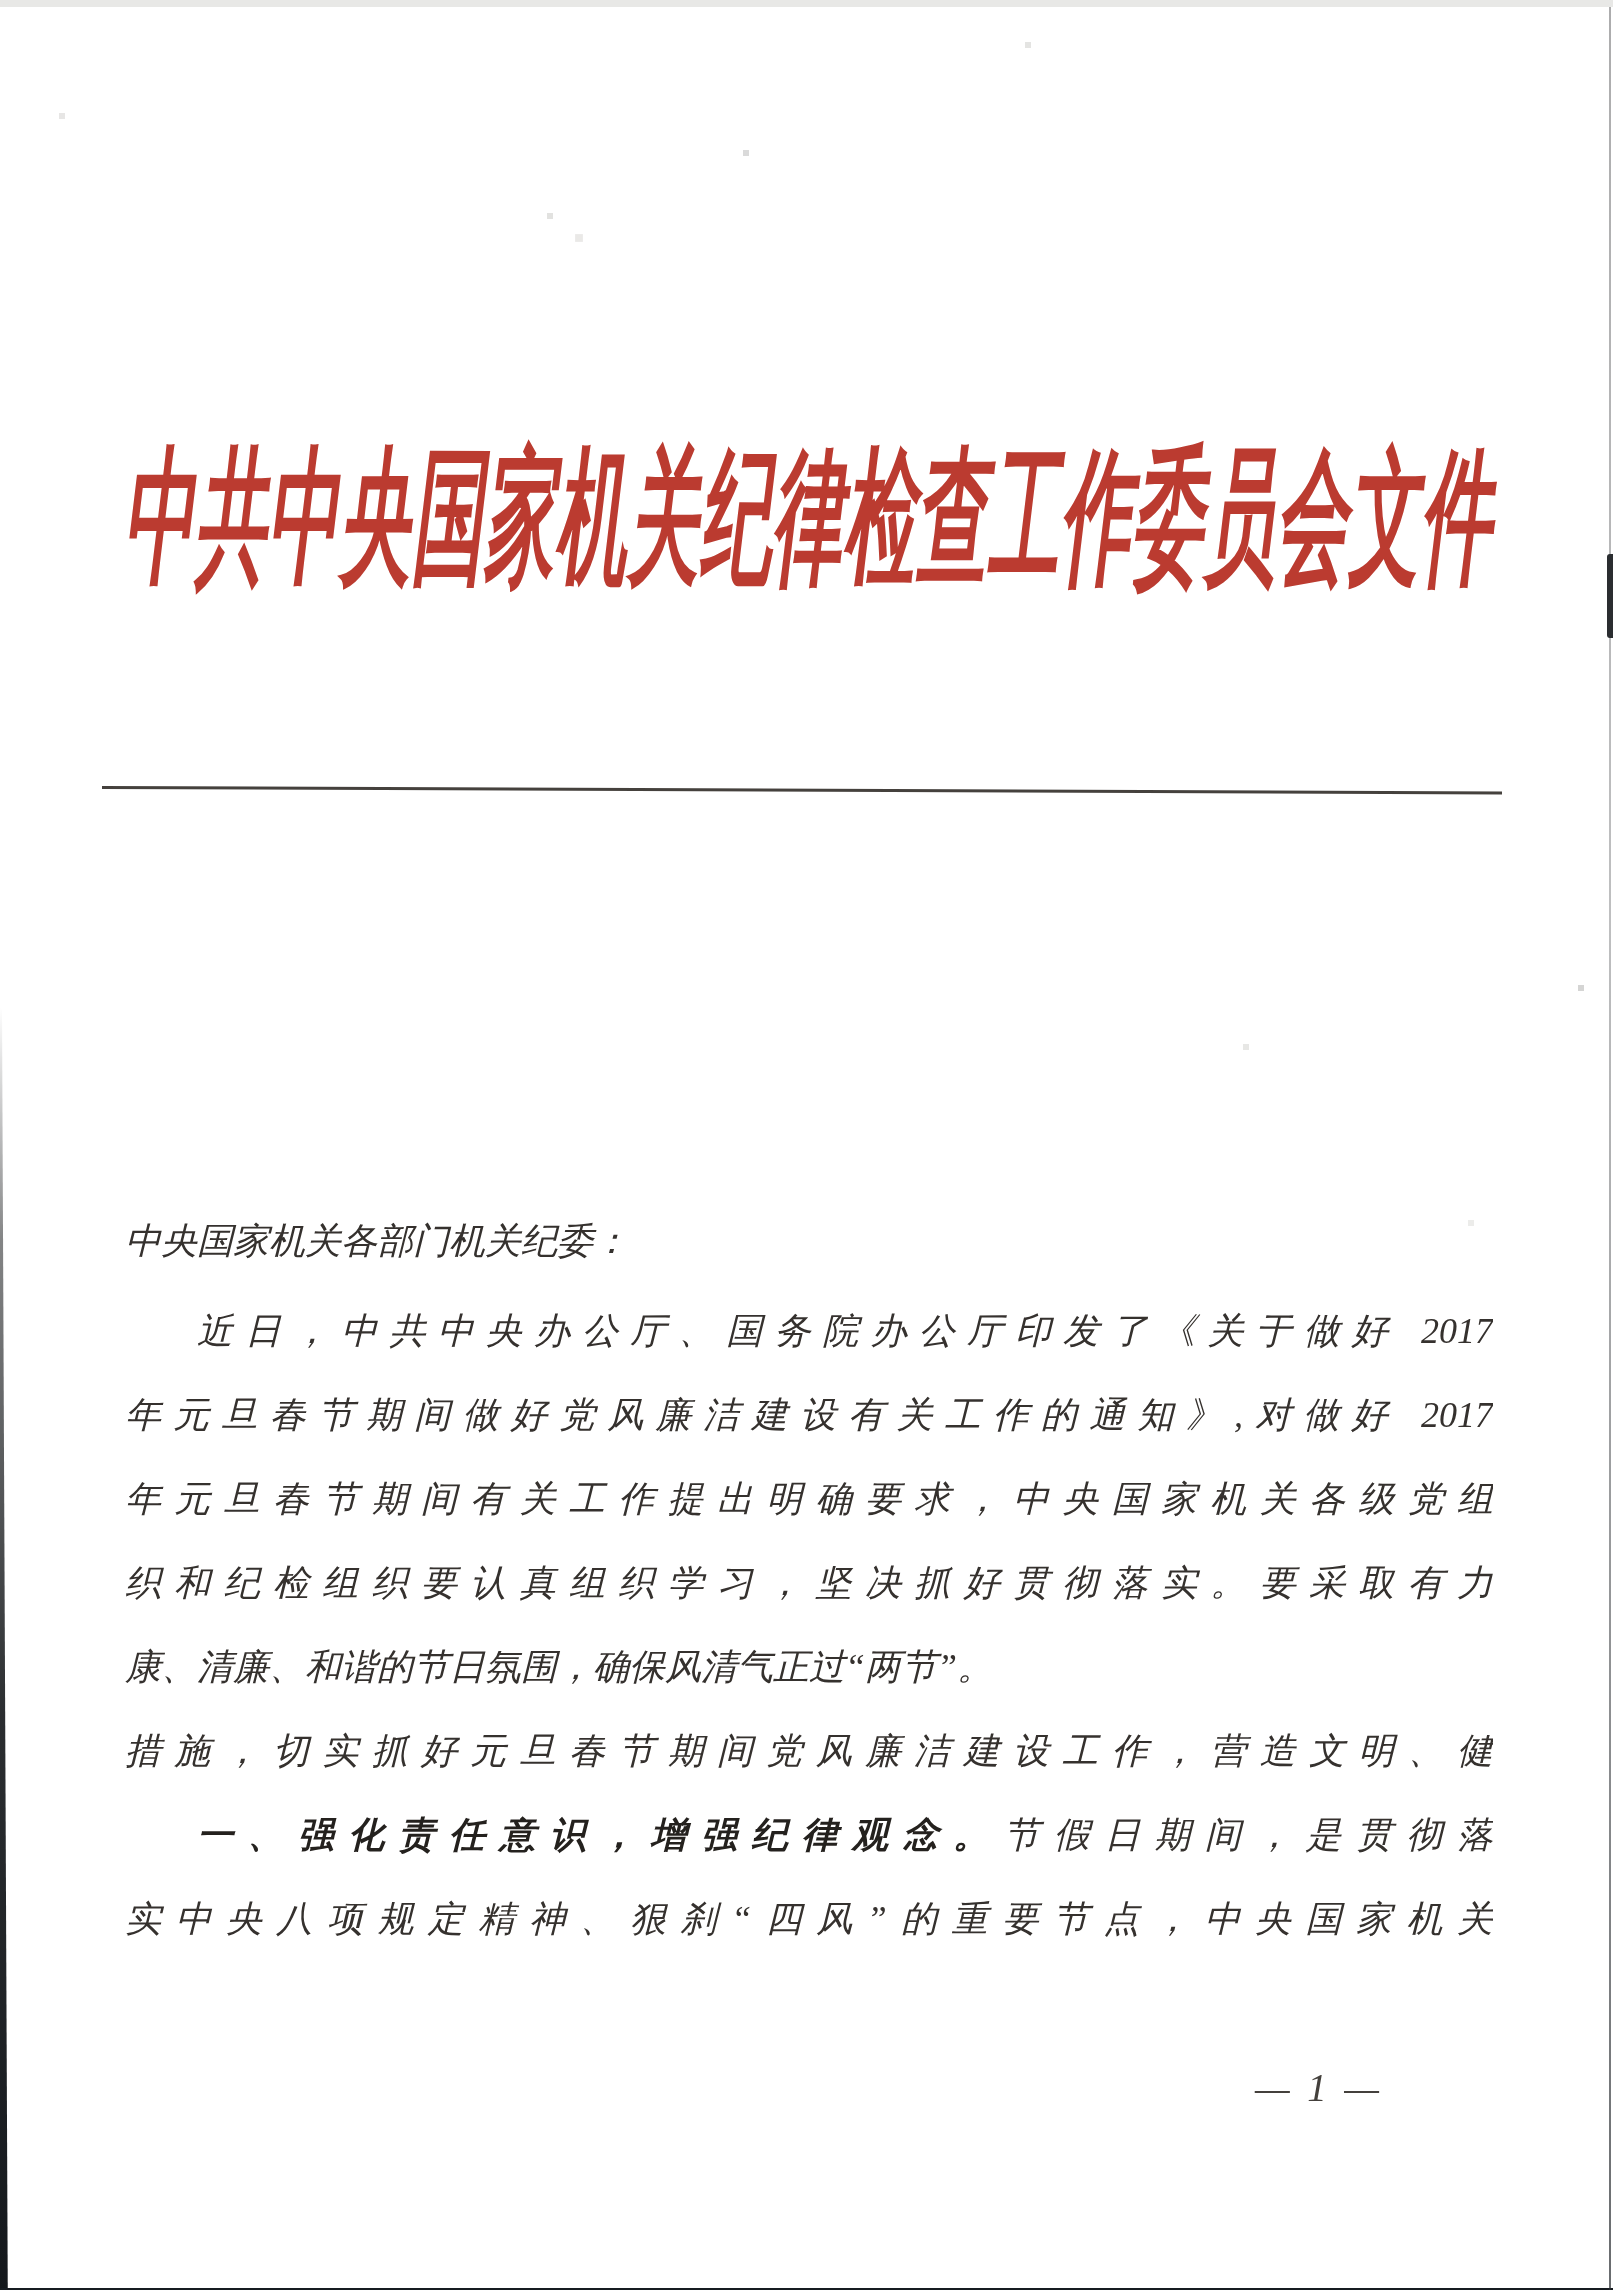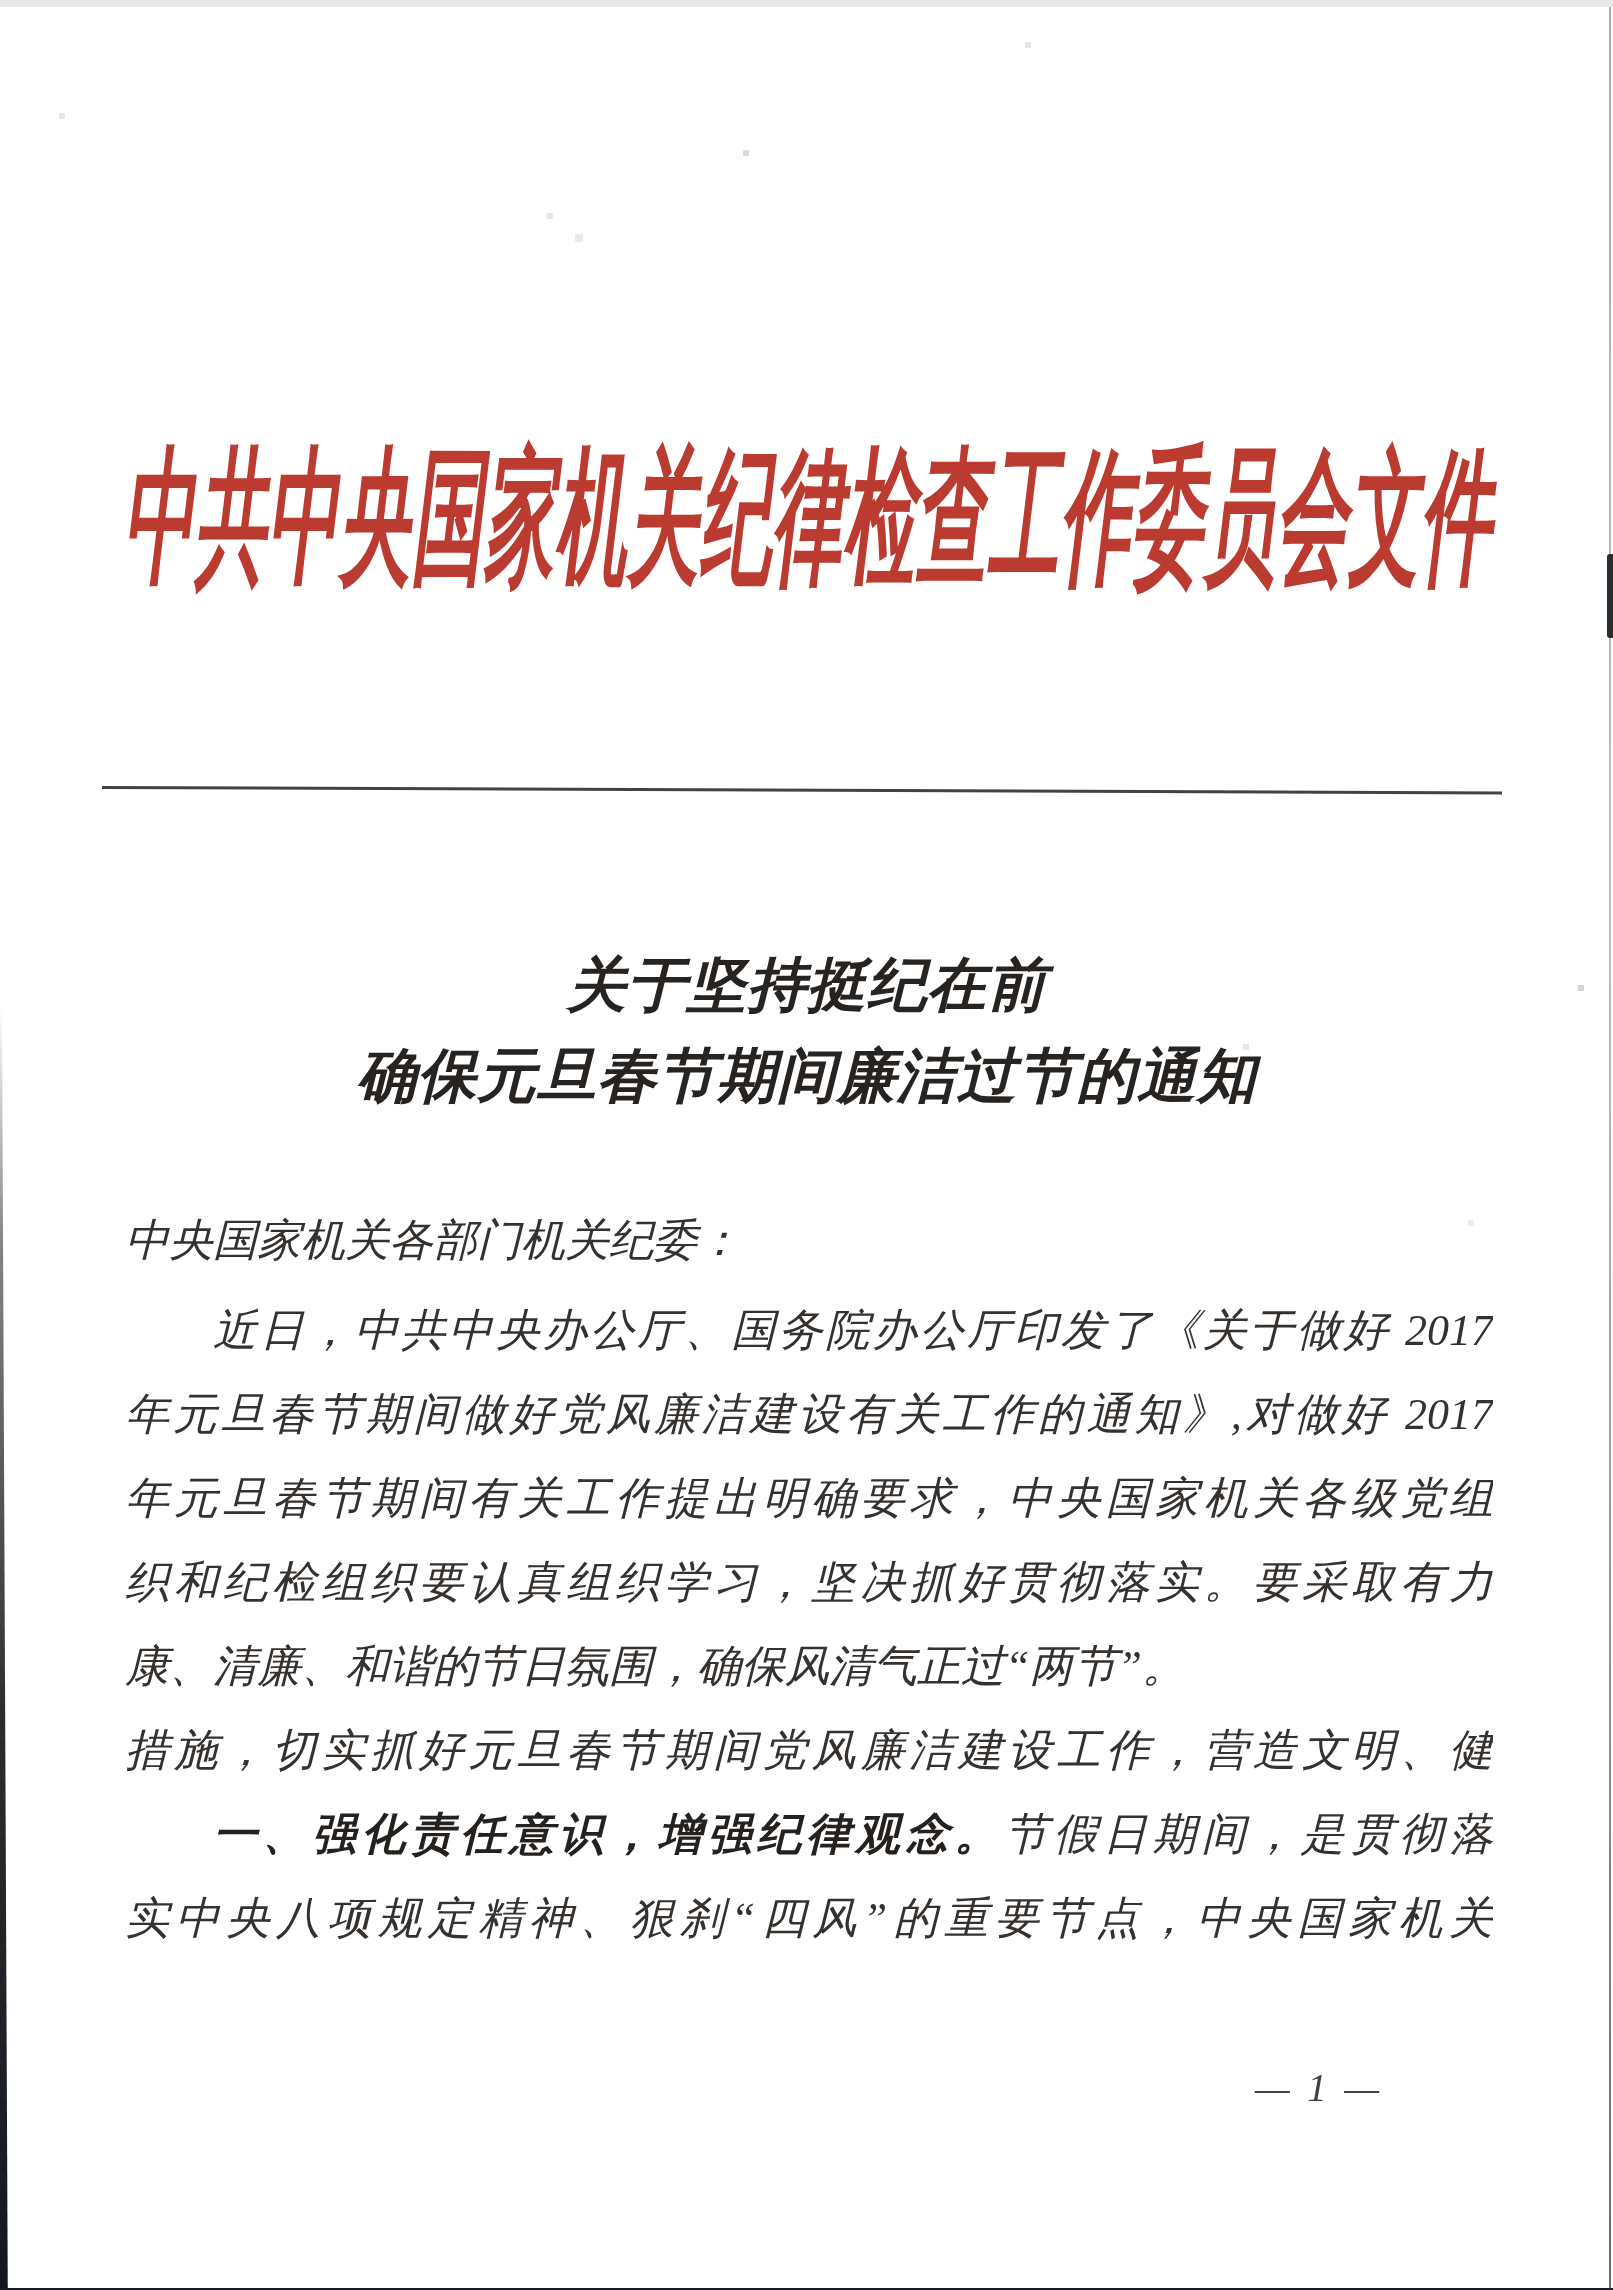--- a/index.html
+++ b/index.html
@@ -74,21 +74,21 @@
     color: #262320;
     letter-spacing: 1px;
   }
 
   
   .body-block {
     position: absolute;
     top: 1192px;
     left: 125px;
     width: 1368px;
-    font-size: 44px;
+    font-size: 36px;
     line-height: 84px;
     color: var(--ink, #35312e);
   }
   .body-line {
     height: 84px;
     overflow: hidden;
     text-align: left;
   }
   .body-line.justified {
     text-align: justify;
@@ -158,24 +158,20 @@
 </head>
 <body>
 
 <div class="page">
 
   <div class="red-header">中共中央国家机关纪律检查工作委员会文件</div>
 
 
   <div class="rule"></div>
 
-  <div class="title-block">
-    <div>关于坚持挺纪在前</div>
-    <div>确保元旦春节期间廉洁过节的通知</div>
-  </div>
 
   <div class="body-block">
     <div class="body-line salutation">中央国家机关各部门机关纪委：</div>
 
     <div class="body-line justified indent">近日，中共中央办公厅、国务院办公厅印发了《关于做好 2017</div>
     <div class="body-line justified">年元旦春节期间做好党风廉洁建设有关工作的通知》,对做好 2017</div>
     <div class="body-line justified">年元旦春节期间有关工作提出明确要求，中央国家机关各级党组</div>
     <div class="body-line justified">织和纪检组织要认真组织学习，坚决抓好贯彻落实。要采取有力</div>
     <div class="body-line">康、清廉、和谐的节日氛围，确保风清气正过“两节”。</div>
     <div class="body-line justified">措施，切实抓好元旦春节期间党风廉洁建设工作，营造文明、健</div>

